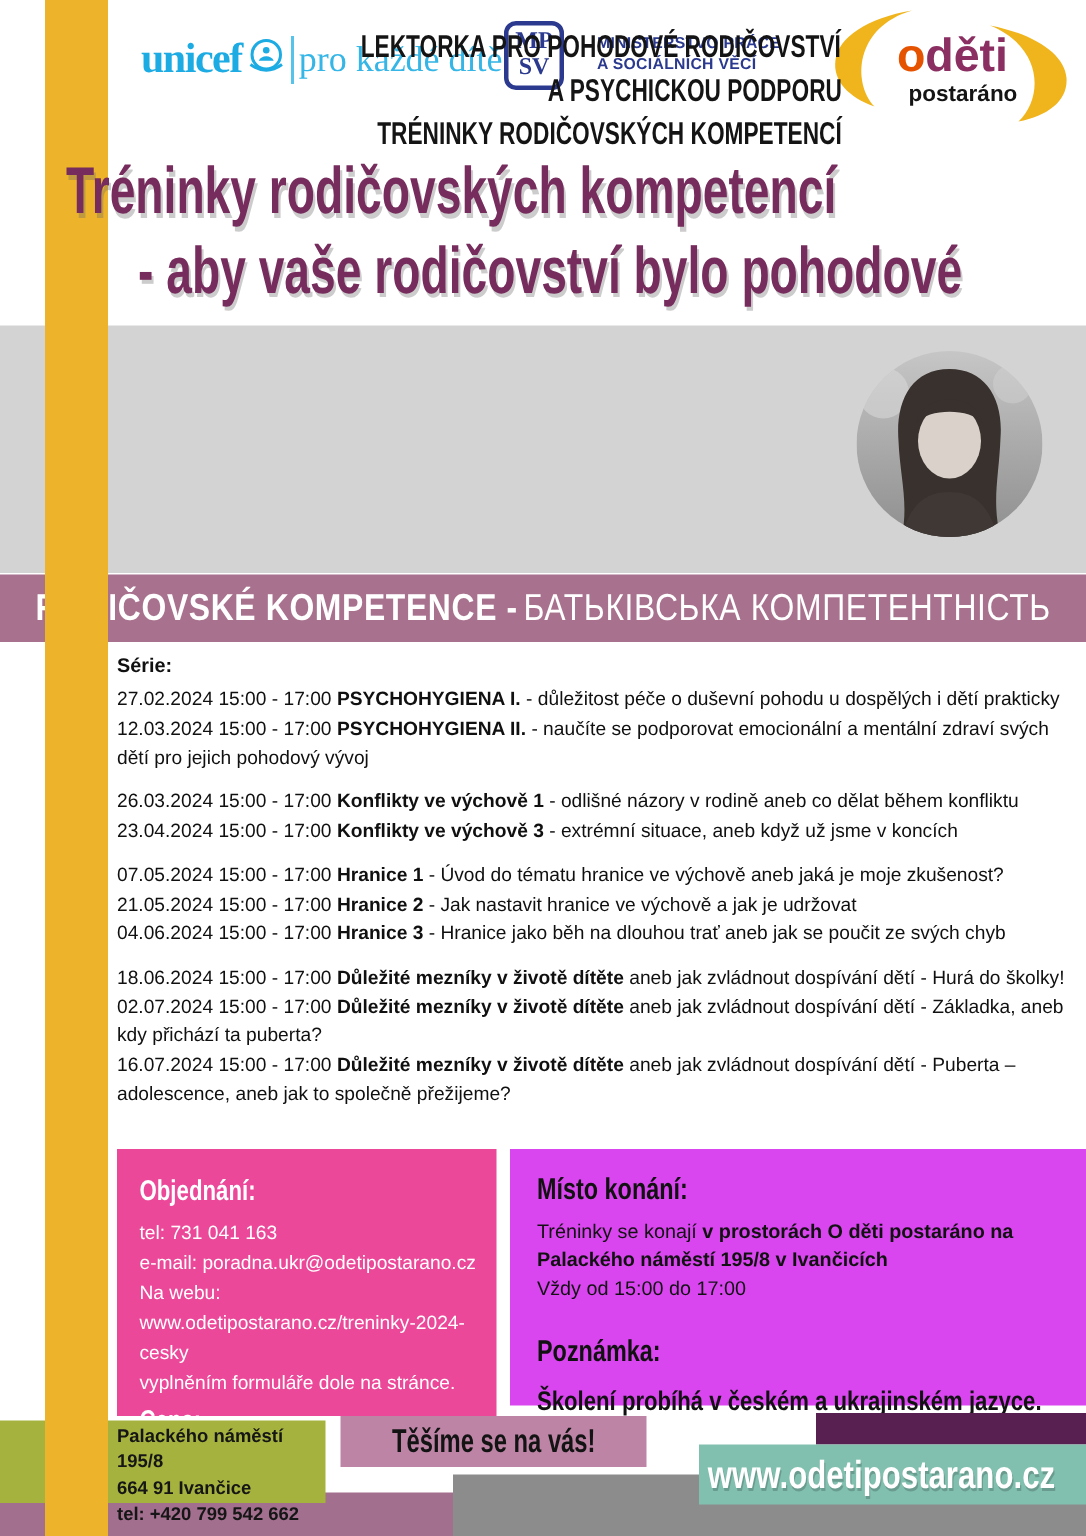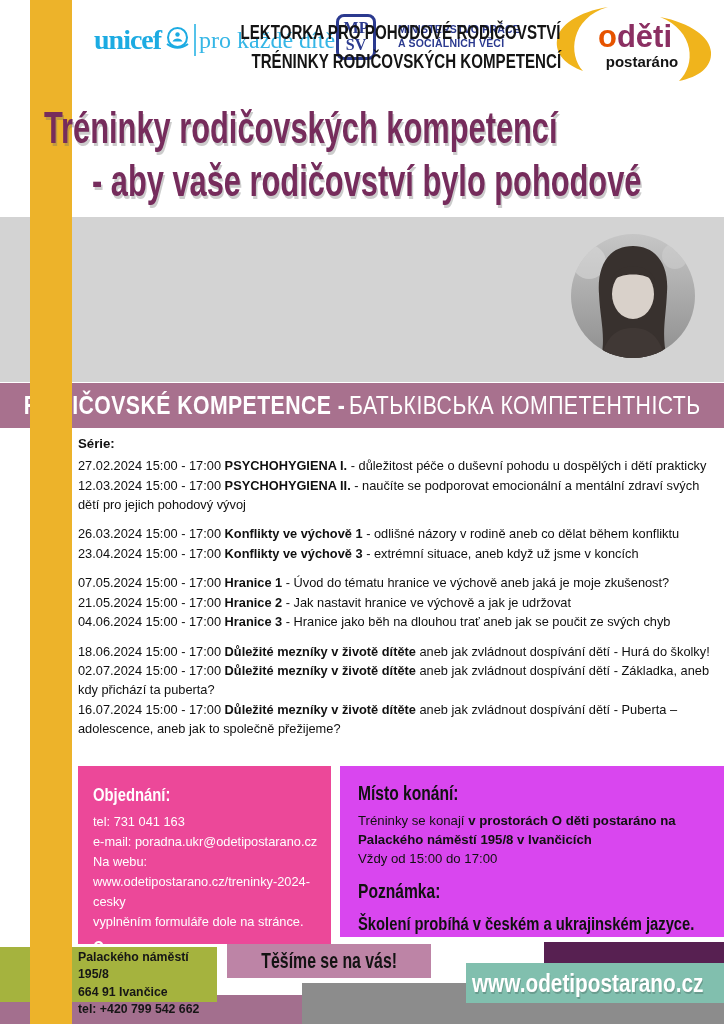--- a/index.html
+++ b/index.html
@@ -117,20 +117,21 @@
       <text x="94" y="63" text-anchor="middle" font-family="Liberation Sans, sans-serif" font-size="15" font-weight="bold" fill="#141414">postaráno</text>
     </svg>
   </div>
 
   <div class="t-line t1">Tréninky rodičovských kompetencí</div>
   <div class="t-line t2">- aby vaše rodičovství bylo pohodové</div>
 
   <div class="speaker"></div>
   <div class="spk-text">
     <div class="spk-role"><span class="cond-r">LEKTORKA PRO POHODOVÉ RODIČOVSTVÍ</span></div>
+    <div class="spk-role"><span class="cond-r">A PSYCHICKOU PODPORU</span></div>
     <div class="spk-role"><span class="cond-r">TRÉNINKY RODIČOVSKÝCH KOMPETENCÍ</span></div>
   </div>
   <div class="photo">
     <svg width="124" height="124" viewBox="0 0 124 124">
       <defs>
         <clipPath id="pc">
             <circle cx="62" cy="62" r="62"></circle>
           </clipPath>
         <linearGradient id="pg" x1="0" y1="0" x2="0" y2="1">
           <stop offset="0" stop-color="#c6c6c6"></stop>
@@ -189,21 +190,21 @@
     <div>Na webu: www.odetipostarano.cz/treninky-2024-cesky</div>
     <div>vyplněním formuláře dole na stránce.</div>
     <div><span class="box-h">Cena:</span></div>
     <div>Zdarma</div>
   </div>
 
   <div class="place-box">
     <div><span class="box-h">Místo konání:</span></div>
     <div><span>Tréninky se konají</span> <b>v prostorách O děti postaráno na Palackého náměstí 195/8 v Ivančicích</b></div>
     <div>Vždy od 15:00 do 17:00</div>
-    <div style="margin-top:6px;"><span class="box-h">Poznámka:</span></div>
+    <div style="margin-top:16px;"><span class="box-h">Poznámka:</span></div>
     <div><span class="pb-note">Školení probíhá v českém a ukrajinském jazyce.</span></div>
   </div>
 
   <div class="f-grayband"></div>
   <div class="f-purpleband"></div>
   <div class="f-green"></div>
   <div class="f-address">
     <div>Palackého náměstí 195/8</div>
     <div>664 91 Ivančice</div>
     <div>tel: +420 799 542 662</div>

